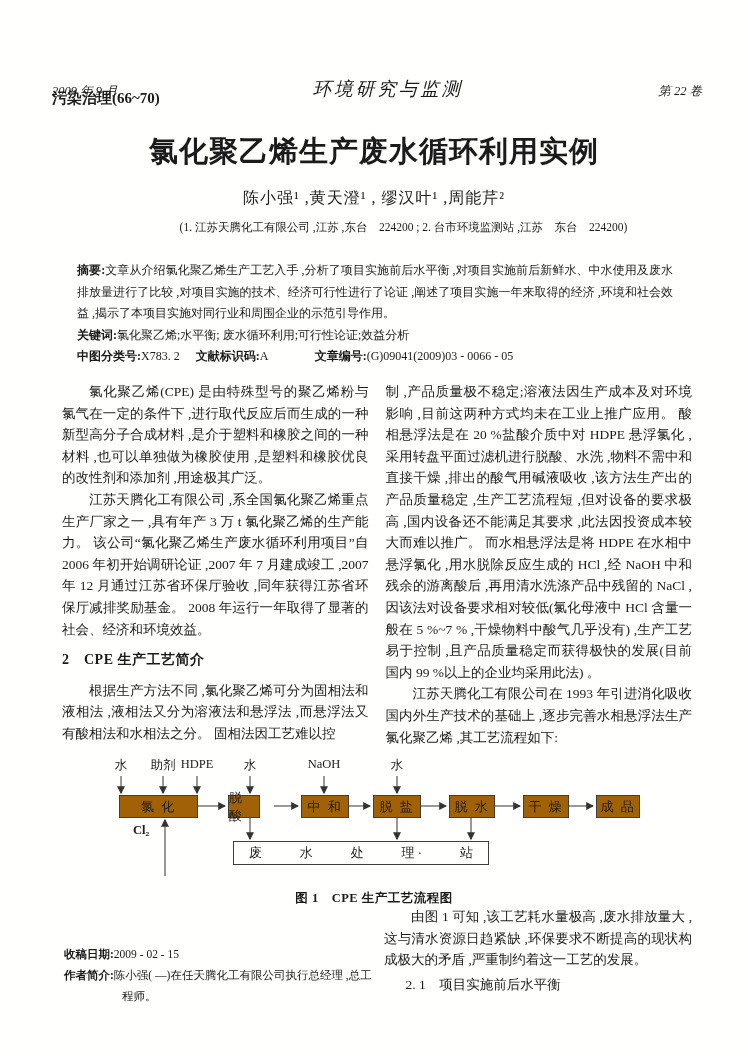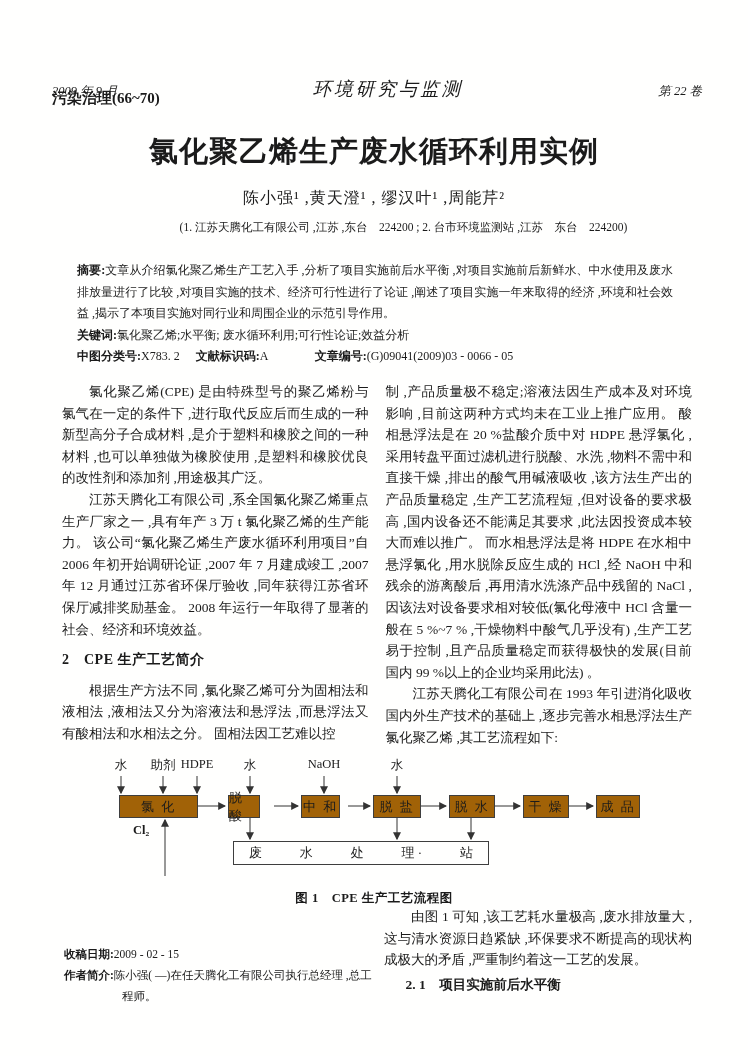--- a/index.html
+++ b/index.html
@@ -32,21 +32,21 @@
   .fbox { position:absolute; height:23px; border:1px solid #3e3e3e; background:#a16207;
     display:flex; align-items:center; justify-content:center; font-size:13px; letter-spacing:2px; }
   .flabel { position:absolute; top:5px; transform:translateX(-50%); font-size:12.5px; white-space:nowrap; }
   .ww { position:absolute; left:233px; top:89px; width:256px; height:24px; border:1px solid #3e3e3e;
     display:flex; align-items:center; justify-content:space-between; padding:0 15px; font-size:13px; }
   .cl2 { position:absolute; left:133px; top:71px; font-size:12.5px;font-weight:bold; }
   .caption { position:absolute; top:890px; left:0; width:100%; text-align:center;
     font-size:12.5px; font-weight:bold; letter-spacing:.5px; }
   .cont { position:absolute; top:906px; left:384px; width:308px; font-size:13.5px;
     line-height:21.6px; text-align:justify; }
-  .h-sub { font-size:13.5px; font-weight:bold; margin-top:3px; text-indent:1.6em; }
+  .h-sub { font-size:13.5px; font-weight:normal; margin-top:3px; text-indent:1.6em; }
   .footnote { position:absolute; top:944px; left:64px; width:316px; font-size:11.5px; line-height:21px; }
   .hang { padding-left:58px; text-indent:-58px; }
 </style>
 </head>
 <body>
 
 <div class="page">
 
   <div class="jheader">
     <span>2009 年 9 月</span>
@@ -115,21 +115,21 @@
     <div class="flabel" style="left:121px">水</div>
     <div class="flabel" style="left:163px">助剂</div>
     <div class="flabel" style="left:197px">HDPE</div>
     <div class="flabel" style="left:250px">水</div>
     <div class="flabel" style="left:324px">NaOH</div>
     <div class="flabel" style="left:397px">水</div>
     <div class="cl2">Cl₂</div>
 
     <div class="fbox" style="left:119px;top:43px;width:79px">氯 化</div>
     <div class="fbox" style="left:228px;top:43px;width:32px">脱 酸</div>
-    <div class="fbox" style="left:301px;top:43px;width:39px">中 和</div>
+    <div class="fbox" style="left:301px;top:43px;width:48px">中 和</div>
     <div class="fbox" style="left:373px;top:43px;width:48px">脱 盐</div>
     <div class="fbox" style="left:449px;top:43px;width:46px">脱 水</div>
     <div class="fbox" style="left:523px;top:43px;width:46px">干 燥</div>
     <div class="fbox" style="left:596px;top:43px;width:44px">成 品</div>
 
     <div class="ww">
       <span>废</span>
       <span>水</span>
       <span>处</span>
       <span>理 ·</span>

